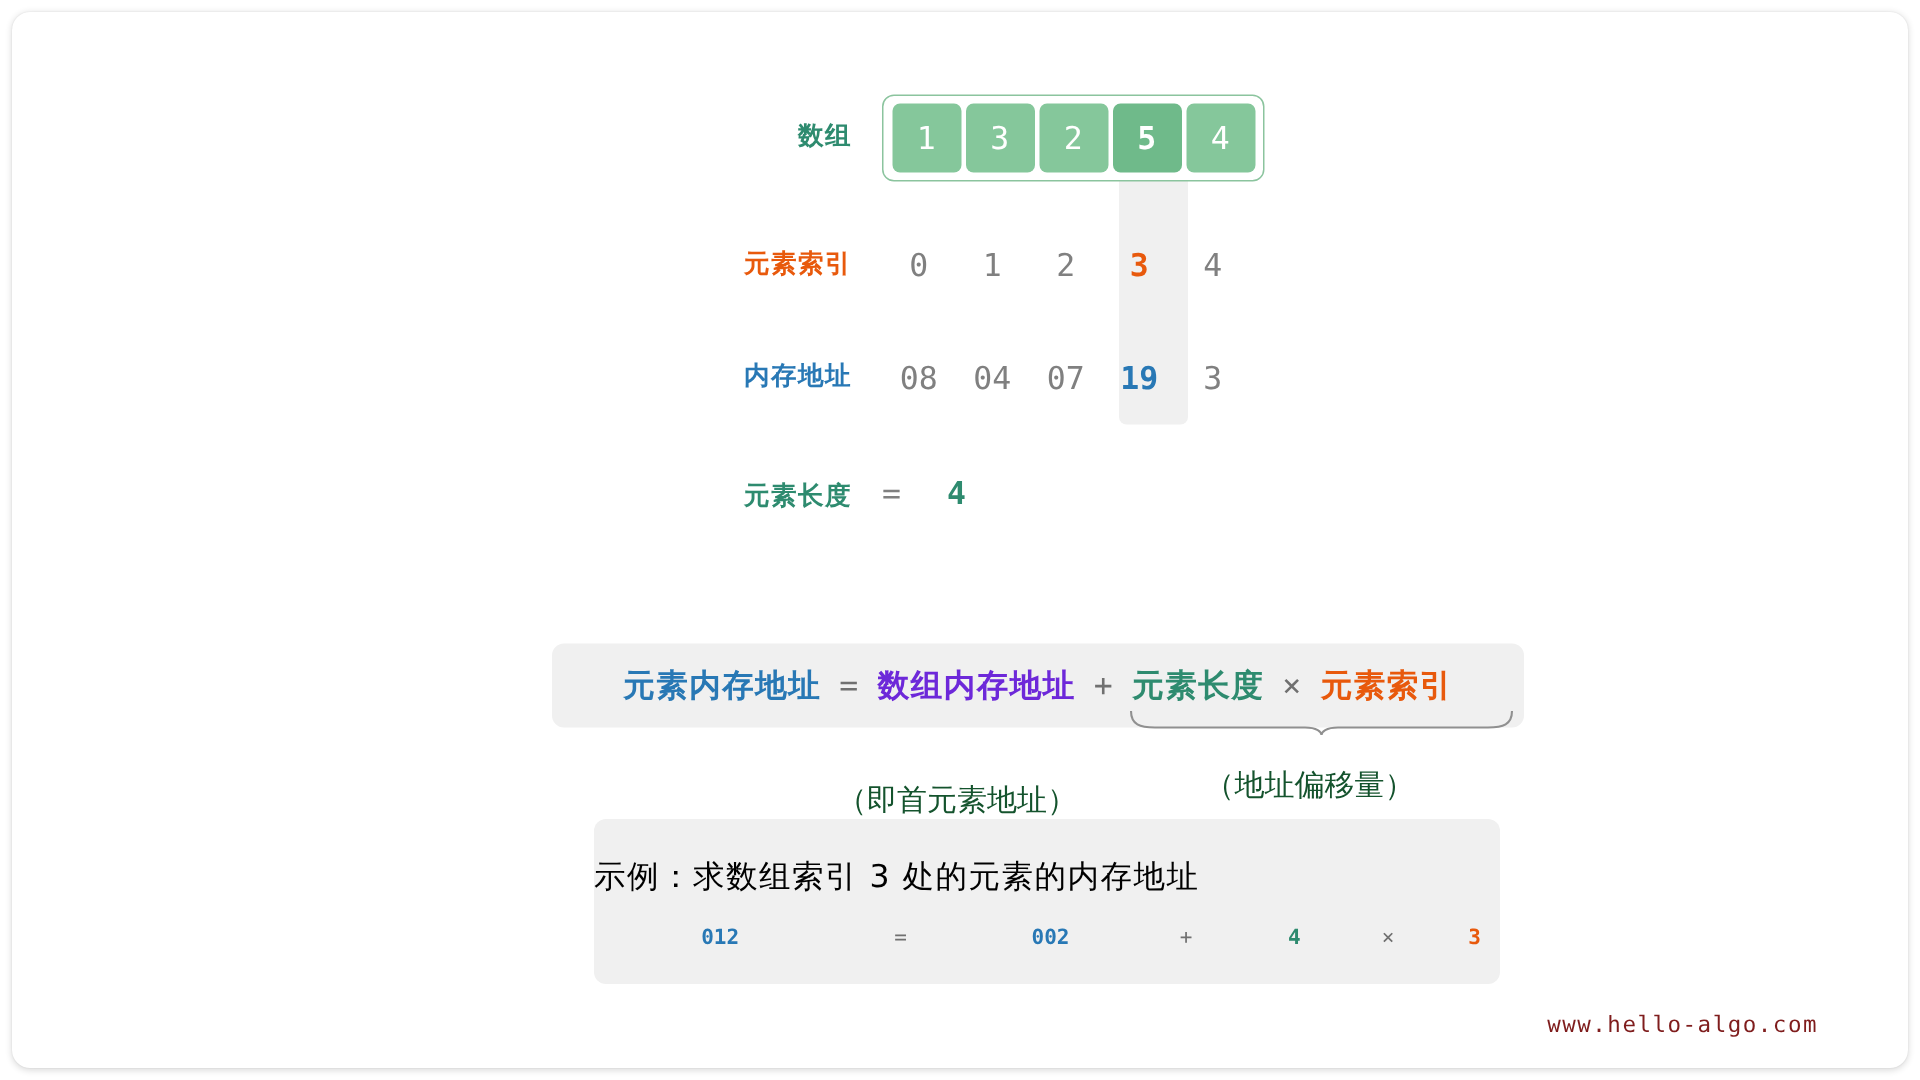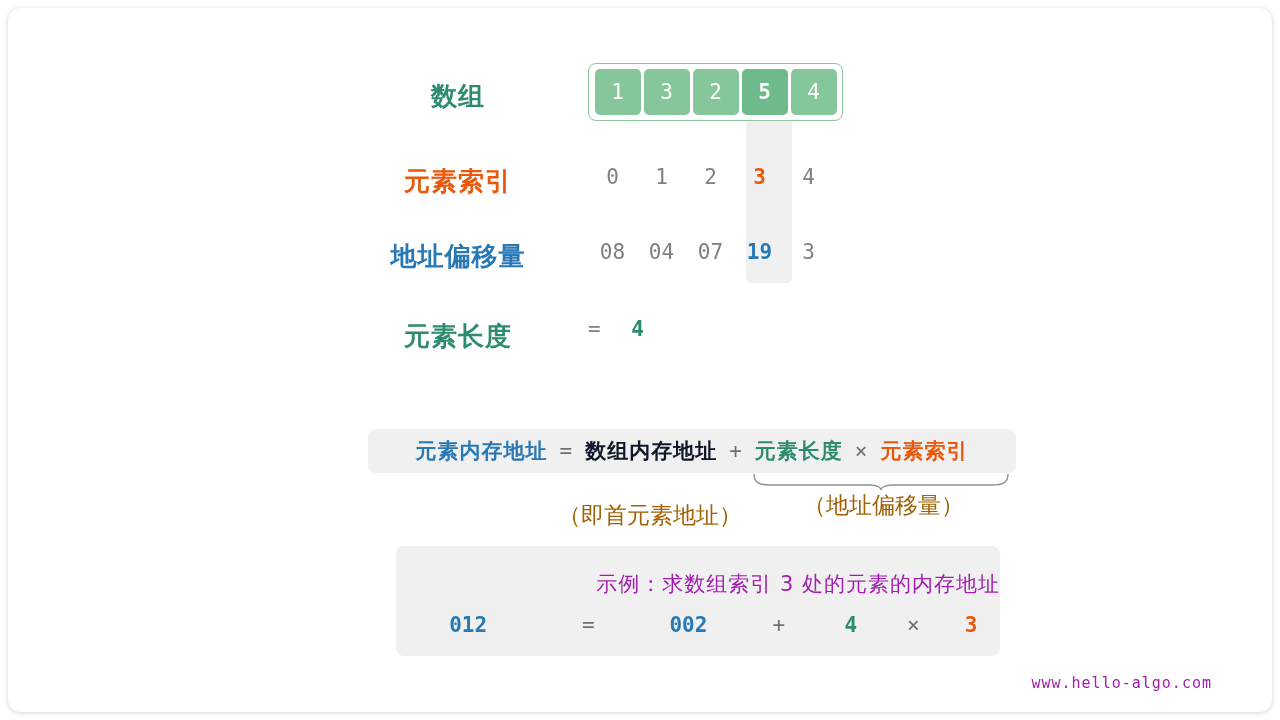--- a/index.html
+++ b/index.html
@@ -31,23 +31,23 @@
     left: 738px;
     top: 100px;
     width: 46px;
     height: 175px;
     background: #f0f0f0;
     border-radius: 5px;
   }
 
   .row-label {
     position: absolute;
-    text-align: center;
-    font-weight: bold;
-    font-size: 26px;
+    text-align: right;
+    font-weight: bold;
+    font-size: 17px;
     letter-spacing: 1px;
   }
   .lbl-array   { left: 340px; top: 71px;  width: 220px; color: #2e8b6f; }
   .lbl-index   { left: 340px; top: 156px; width: 220px; color: #e8590c; }
   .lbl-address { left: 340px; top: 231px; width: 220px; color: #2878b5; }
   .lbl-length  { left: 340px; top: 311px; width: 220px; color: #2e8b6f; }
 
   .array-box {
     position: absolute;
     left: 580px;
@@ -111,120 +111,121 @@
     font-weight: bold;
     margin-left: 18px;
   }
 
   
   .formula {
     position: absolute;
     left: 360px;
     top: 421px;
     width: 648px;
-    height: 44px;
+    height: 56px;
     background: #f0f0f0;
     border-radius: 8px;
     display: flex;
     align-items: center;
     justify-content: center;
     font-size: 21px;
     font-weight: bold;
     letter-spacing: 1px;
   }
   .formula .op {
     color: #707070;
     font-weight: normal;
     margin: 0 12px;
     font-family: "DejaVu Sans Mono", "Liberation Mono", monospace;
   }
   .f-elem-addr  { color: #2878b5; }
-  .f-array-addr { color: #0f172a; text-align: center; }
+  .f-array-addr { color: #6d28d9; text-align: center; }
   .f-elem-len   { color: #2e8b6f; }
   .f-elem-idx   { color: #e8590c; }
 
   .brace {
     position: absolute;
     left: 744px;
     top: 465px;
     width: 258px;
     height: 18px;
   }
 
   .sub-note {
     position: absolute;
-    font-size: 23px;
-    color: #a16207;
+    font-size: 20px;
+    color: #14532d;
     white-space: nowrap;
+    margin-top: 20px;
   }
   .note-left  { left: 550px; top: 492px; }
   .note-right { left: 795px; top: 482px; }
 
   
   .example {
     position: absolute;
     left: 388px;
     top: 538px;
     width: 604px;
     height: 110px;
     background: #f0f0f0;
     border-radius: 8px;
   }
   .example-title {
     position: absolute;
     left: 0;
     top: 24px;
     width: 100%;
-    text-align: right;
-    font-size: 21px;
-    color: #a21caf;
+    text-align: left;
+    font-size: 21px;
+    color: #000000;
     letter-spacing: 1px;
   }
   .example-calc {
     position: absolute;
-    left: 0;
+    left: 12px;
     top: 62px;
     width: 100%;
     height: 34px;
     display: flex;
     align-items: center;
     font-family: "DejaVu Sans Mono", "Liberation Mono", monospace;
-    font-size: 21px;
+    font-size: 14px;
     color: #707070;
   }
   .example-calc span { text-align: center; }
   .ec-1 { width: 150px; color: #2878b5; font-weight: bold; }
   .ec-2 { width: 100px; }
   .ec-3 { width: 108px; color: #2878b5; font-weight: bold; }
   .ec-4 { width: 80px; }
   .ec-5 { width: 70px; color: #2e8b6f; font-weight: bold; }
   .ec-6 { width: 60px; }
   .ec-7 { width: 60px; color: #e8590c; font-weight: bold; }
 
   .watermark {
     position: absolute;
     right: 60px;
     bottom: 20px;
     font-family: "DejaVu Sans Mono", "Liberation Mono", monospace;
     font-size: 15px;
-    color: #a21caf;
+    color: #7f1d1d;
     letter-spacing: 1px;
     text-align: center;
   }
 </style>
 </head>
 <body>
 
 <div class="canvas">
 
   <div class="highlight-col"></div>
 
   <div class="row-label lbl-array">数组</div>
   <div class="row-label lbl-index">元素索引</div>
-  <div class="row-label lbl-address">地址偏移量</div>
+  <div class="row-label lbl-address">内存地址</div>
   <div class="row-label lbl-length">元素长度</div>
 
   <div class="array-box">
     <div class="cell">1</div>
     <div class="cell">3</div>
     <div class="cell">2</div>
     <div class="cell active">5</div>
     <div class="cell">4</div>
   </div>
 

